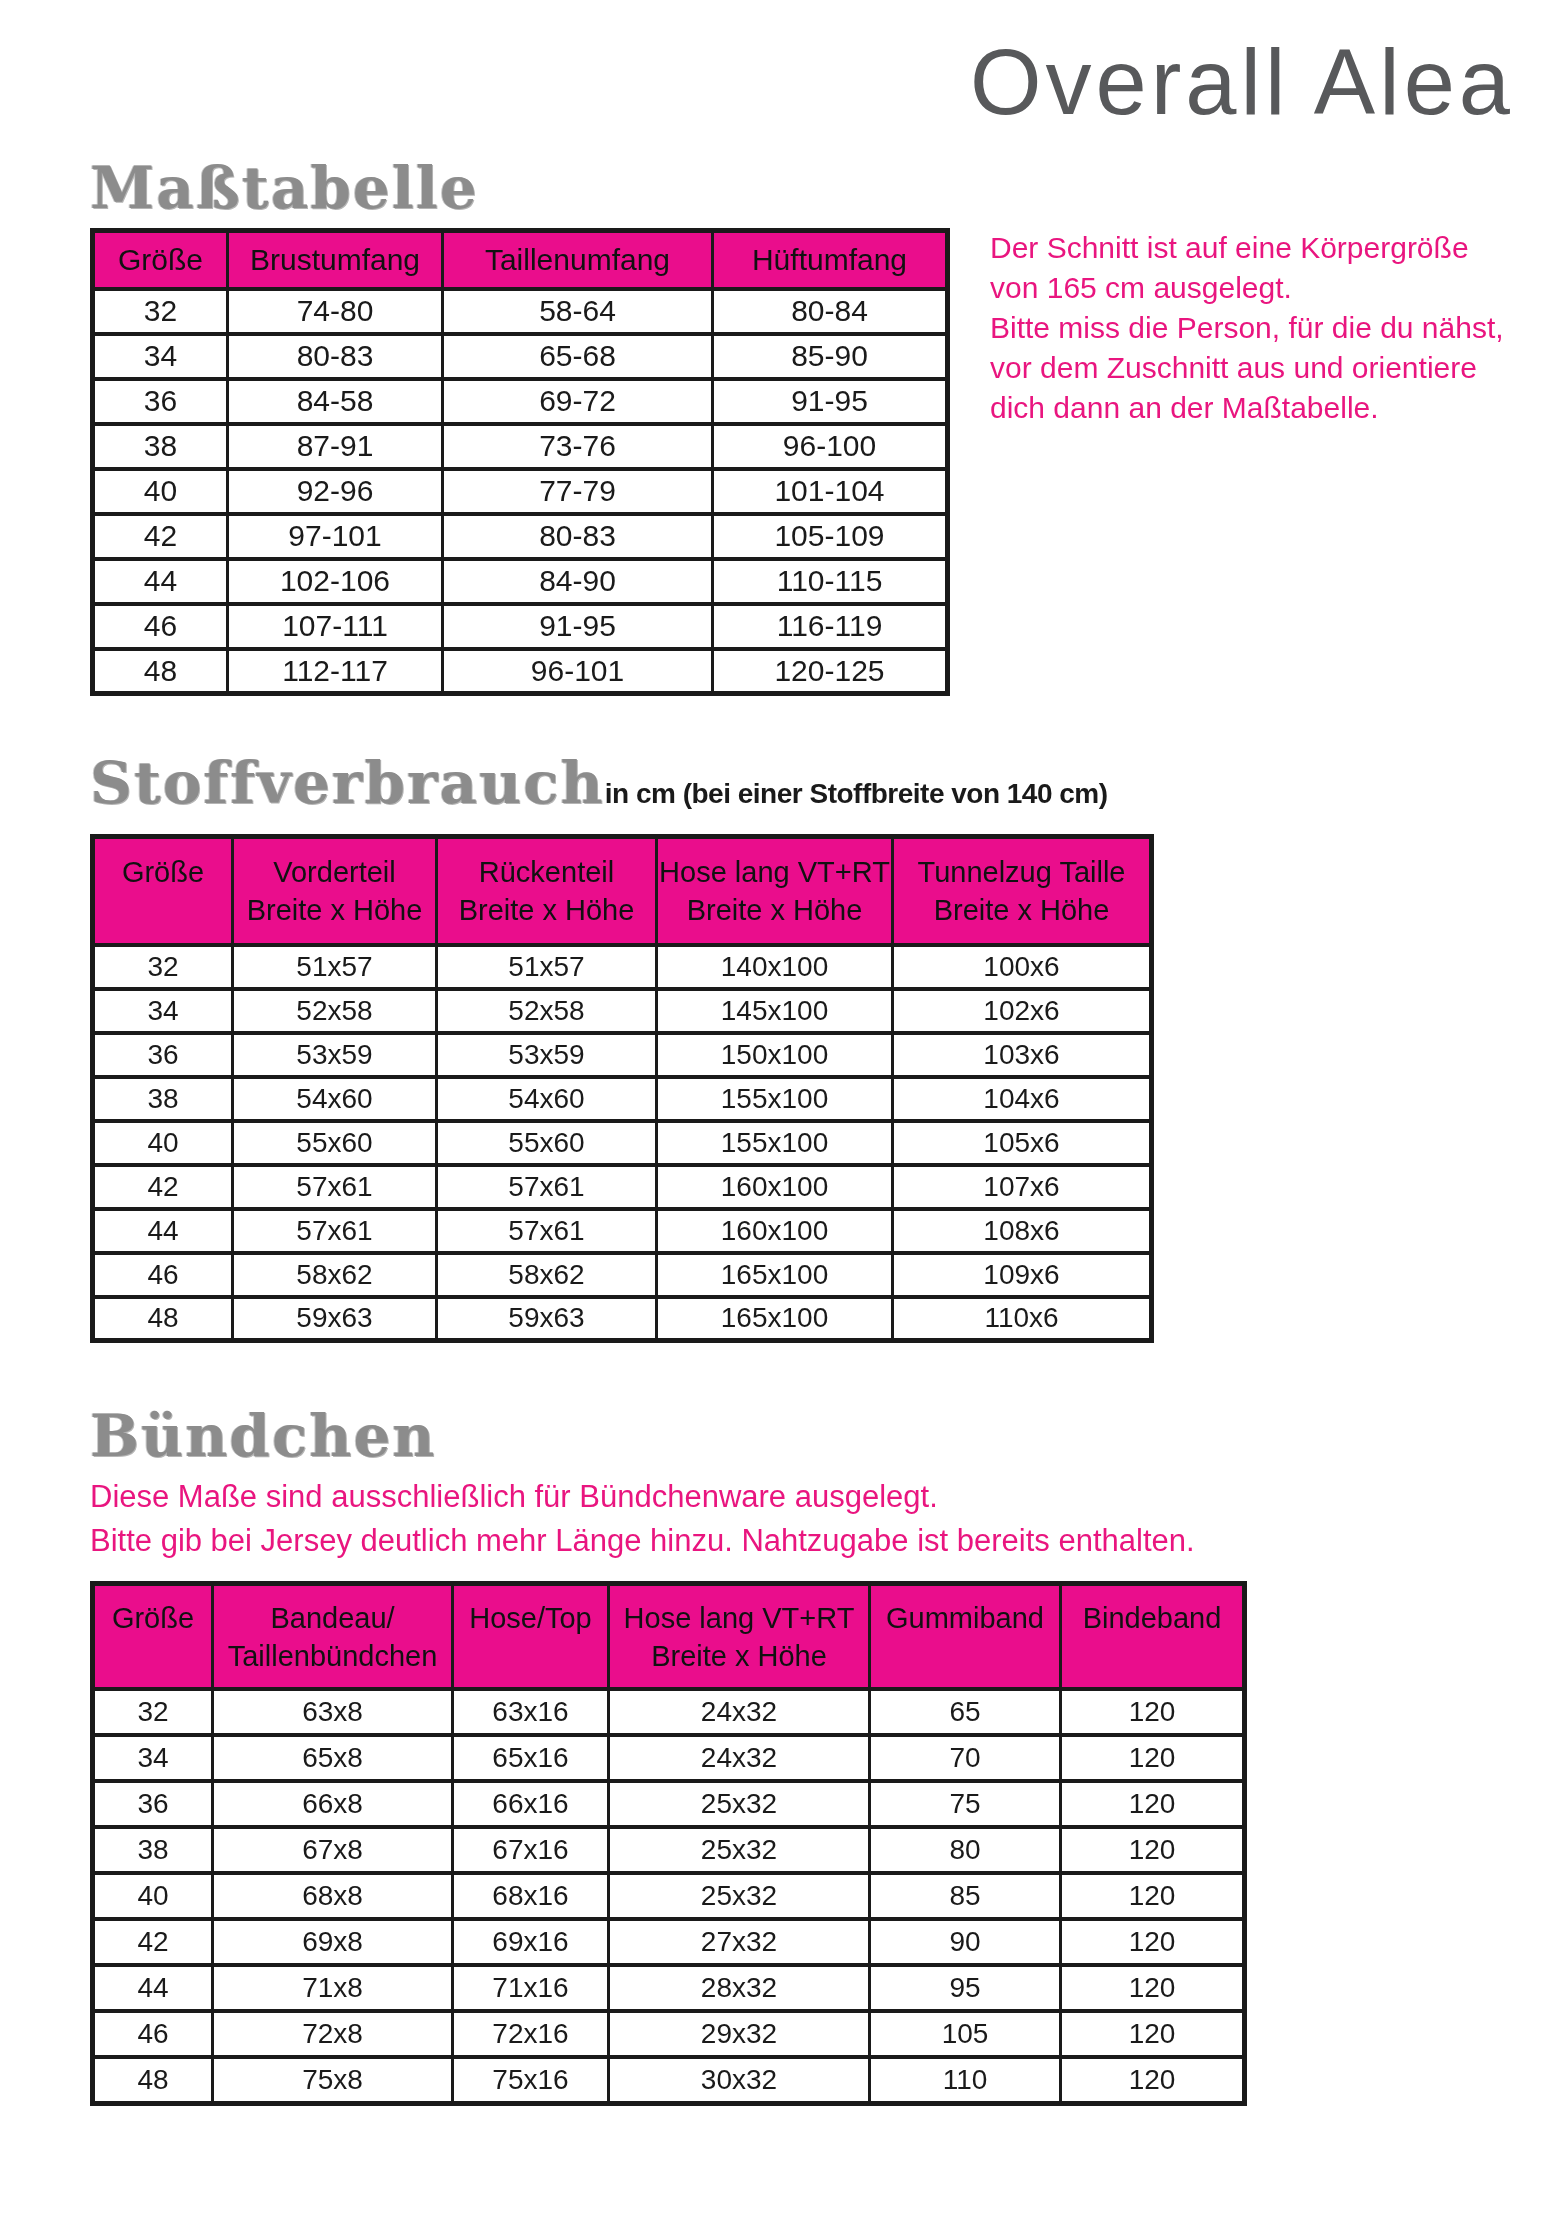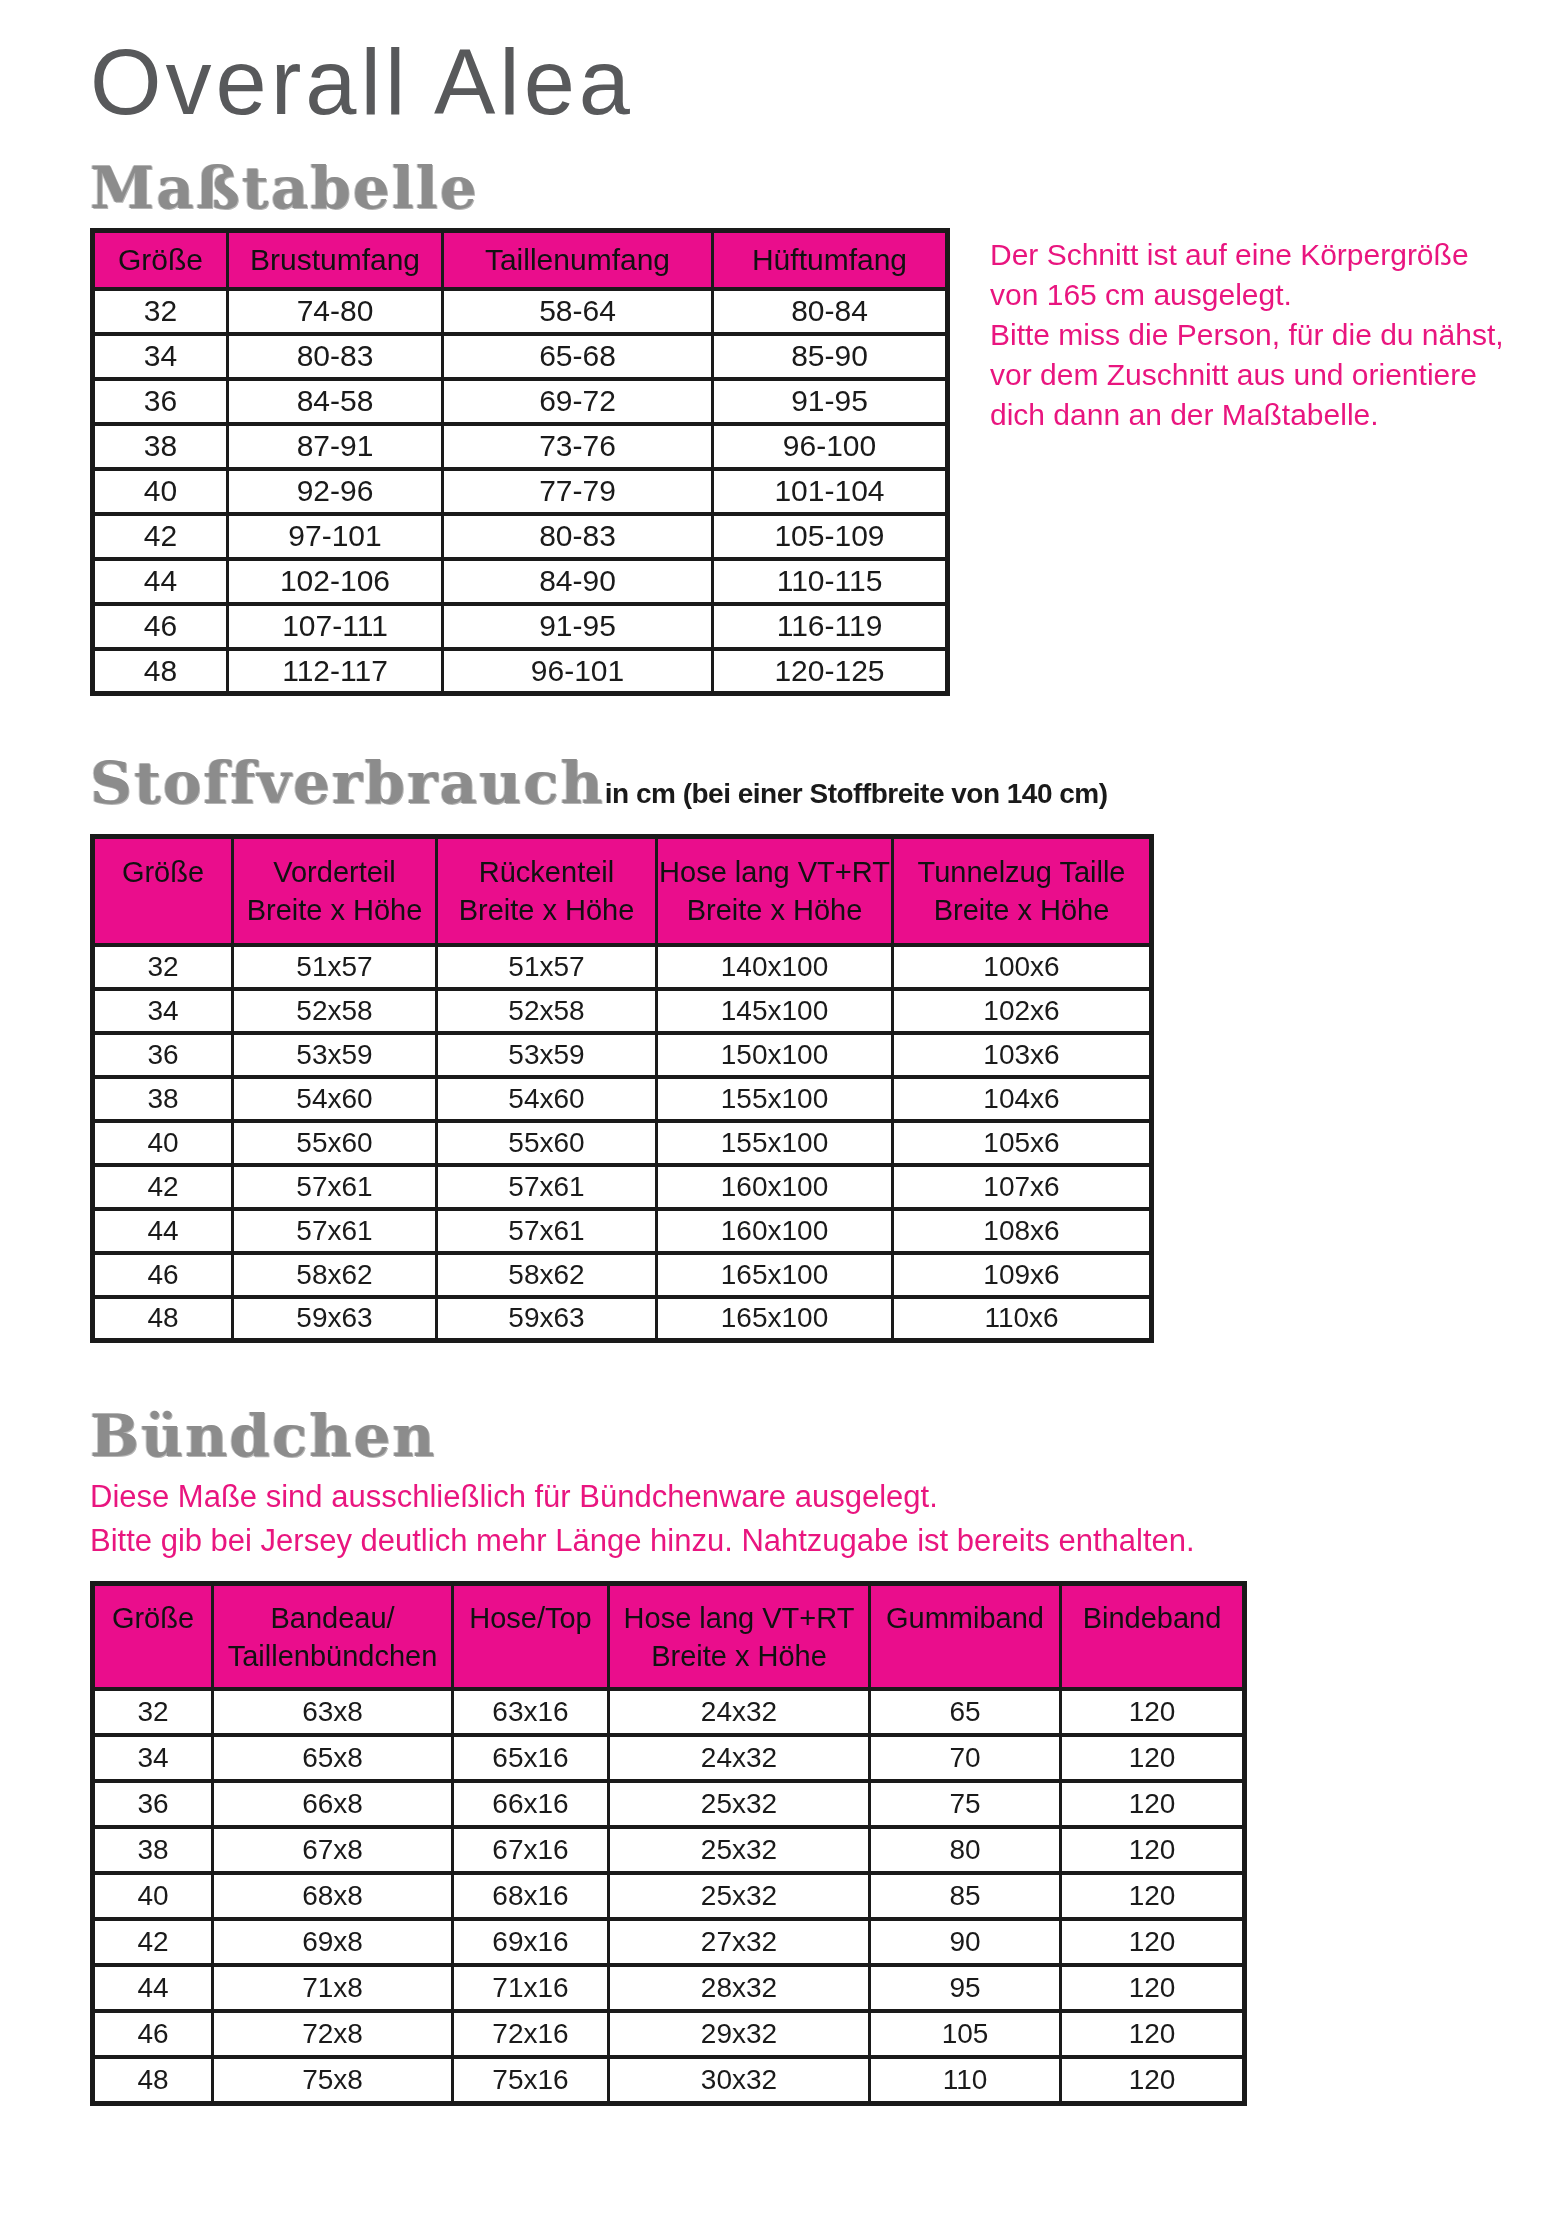--- a/index.html
+++ b/index.html
@@ -20,20 +20,21 @@
     position:relative;
   }
   
   .page-title{
     font-family:"Liberation Sans",sans-serif;
     font-weight:300;
     font-size:92px;
     letter-spacing:4px;
     color:var(--title_gray);
     line-height:1.05;
+    text-align:right;
   }
   .sketch-heading{
     font-family:"DejaVu Serif","Liberation Serif",serif;
     font-weight:bold;
     font-size:58px;
     letter-spacing:2px;
     color:var(--heading_gray);
     text-shadow:1px 1px 0 #b5b5b5, -1px 0 0 #c9c9c9;
     line-height:1.1;
   }
@@ -82,21 +83,21 @@
   
   .t-buend{width:1152px;}
   .t-buend th{height:106px;vertical-align:top;padding-top:13px;font-size:29px;}
   .t-buend td{height:46px;font-size:28px;}
   
   .pink{color:var(--pink_text);}
   .mass-flex{display:flex;align-items:flex-start;margin-top:8px;}
   .mass-note{
     width:545px;
     margin-left:40px;
-    margin-top:7px;
+    margin-top:0;
     font-size:30px;
     line-height:40px;
   }
   .buend-notes{
     margin-top:6px;
     font-size:31px;
     line-height:44px;
   }
   .u{text-underline-offset:6px;text-decoration-thickness:2px;}
   

